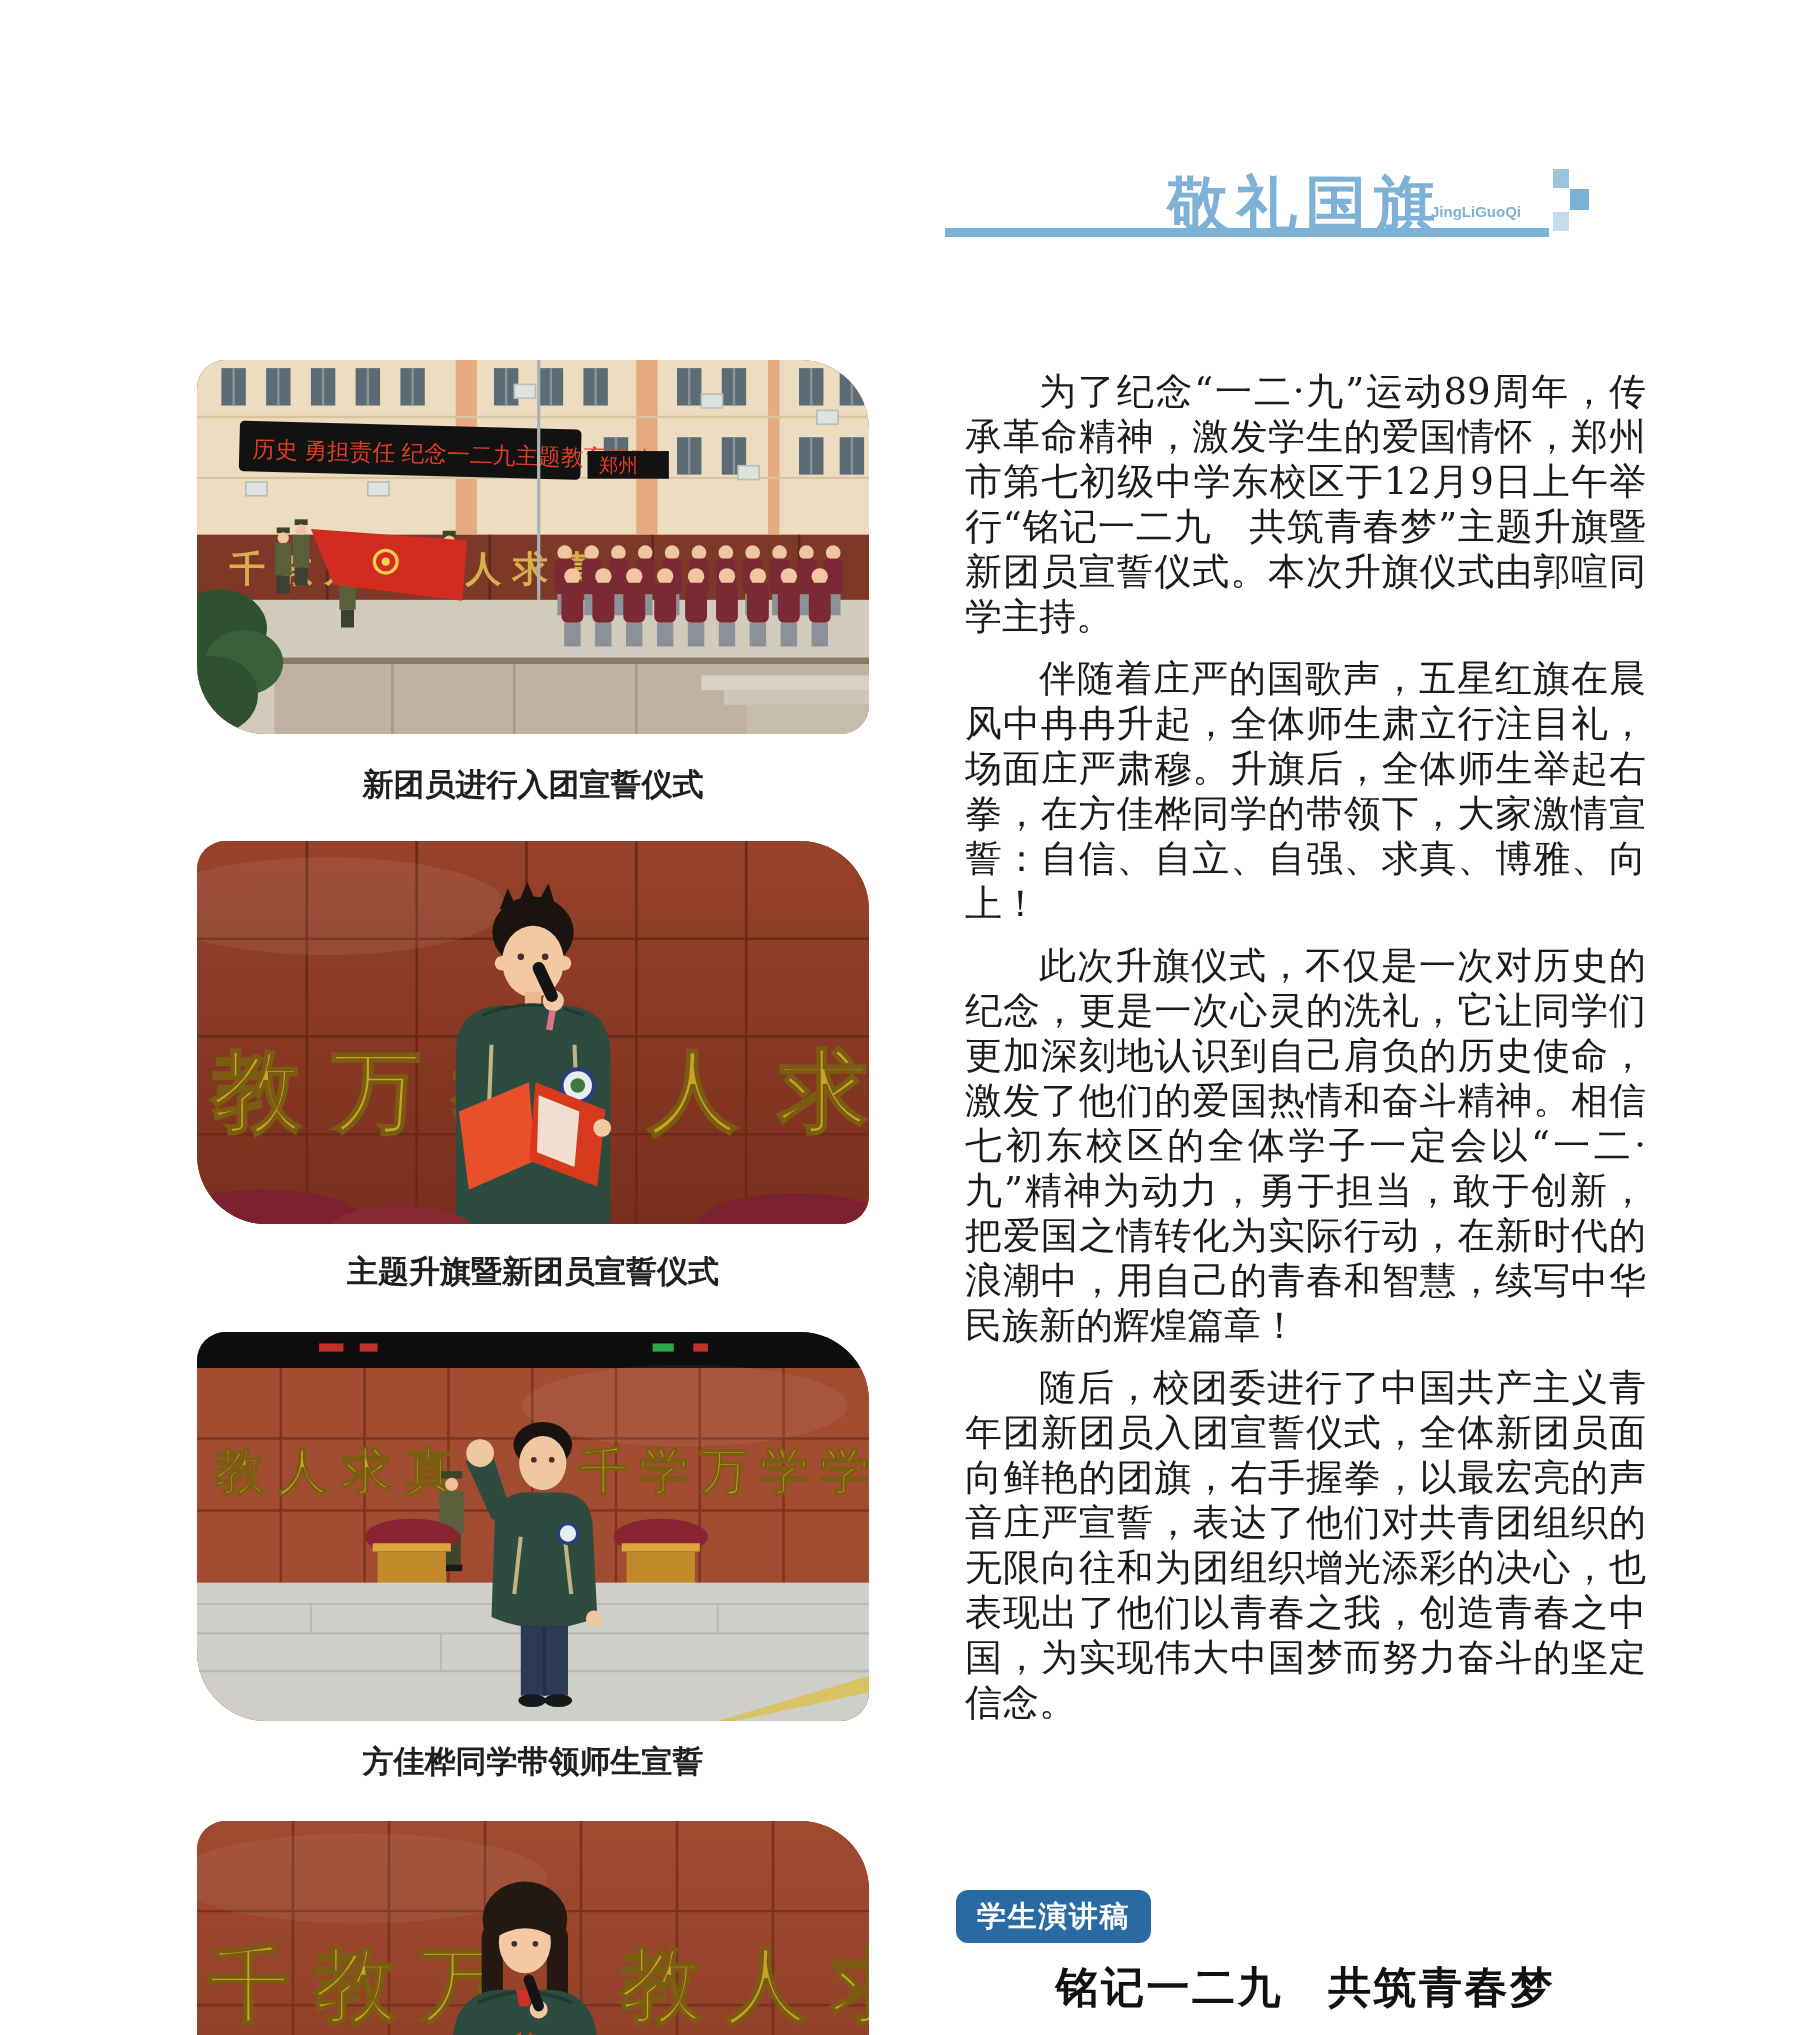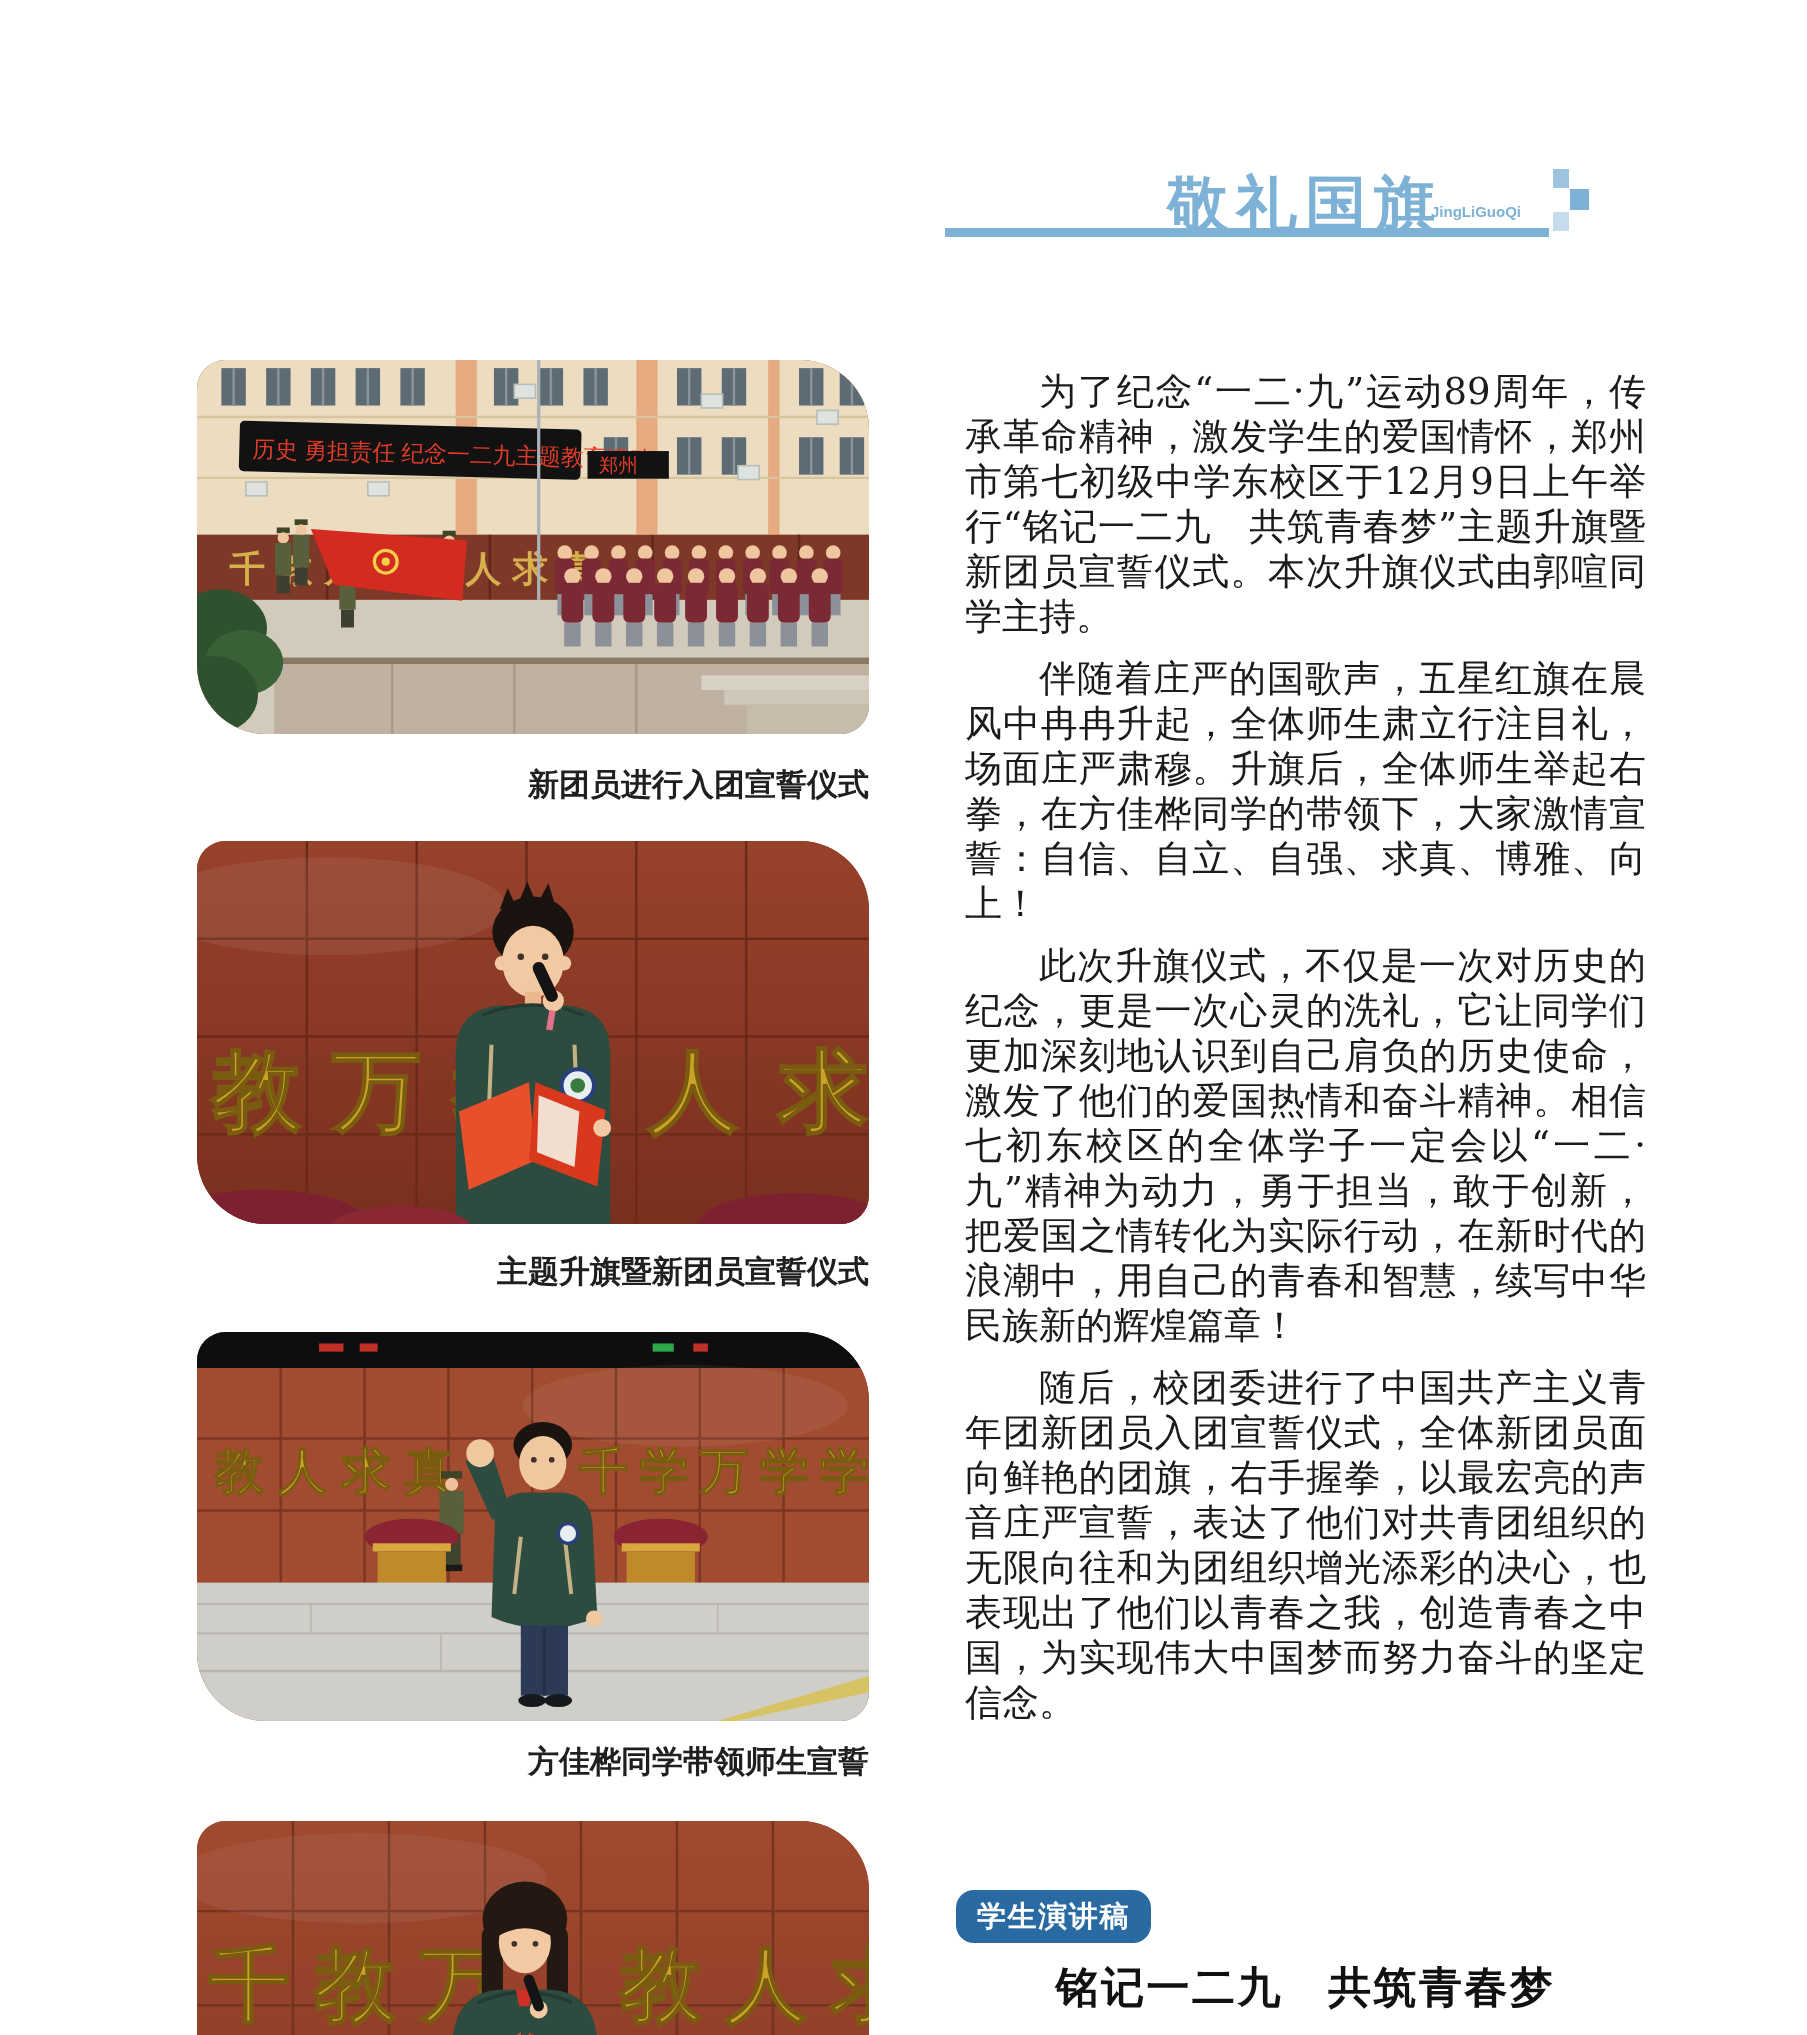--- a/index.html
+++ b/index.html
@@ -17,32 +17,32 @@
   .sq-c{left:1553px;top:212px;width:15.5px;height:19px;background:#c4dcec;}
 
   
   .photo{position:absolute;left:197px;width:672px;overflow:hidden;
          border-radius:28.5px 69px 28.5px 69px;background:#9a4530;}
   .photo svg{display:block;width:100%;height:100%;}
   .photo-1{top:360px;height:374px;}
   .photo-2{top:841px;height:383px;}
   .photo-3{top:1332px;height:389px;}
   .photo-4{top:1821px;height:385px;}
-  .caption{position:absolute;left:197px;width:672px;text-align:right;font-size:31px;
+  .caption{position:absolute;left:197px;width:672px;text-align:center;font-size:31px;
            font-weight:700;color:#1f1f1f;font-family:"Liberation Sans","DejaVu Sans",sans-serif;}
   .cap-1{top:764px;} .cap-2{top:1251px;} .cap-3{top:1741px;}
 
   
   .article{position:absolute;left:948px;top:352px;width:715px;font-size:37px;line-height:45px;
            text-align:justify;color:#1b1b1b;font-family:"DejaVu Serif","Liberation Serif",serif;}
   .article p{margin:17px;text-indent:2em;}
 
   
   .badge{position:absolute;left:956px;top:1890px;background:#2a6aa3;color:#ffffff;
-         font-size:29px;font-weight:700;padding:6.5px 21px;border-radius:18px;letter-spacing:1.6px;}
+         font-size:29px;font-weight:700;padding:6.5px 21px;border-radius:12px;letter-spacing:1.6px;}
   .sp-title{position:absolute;left:948px;top:1959px;width:715px;text-align:center;font-size:43px;
             font-weight:700;letter-spacing:2.4px;color:#111;
             font-family:"DejaVu Serif","Liberation Serif",serif;}
 </style>
 </head>
 <body>
 
 <div class="page">
 
   <div class="h-title">敬礼国旗</div>

